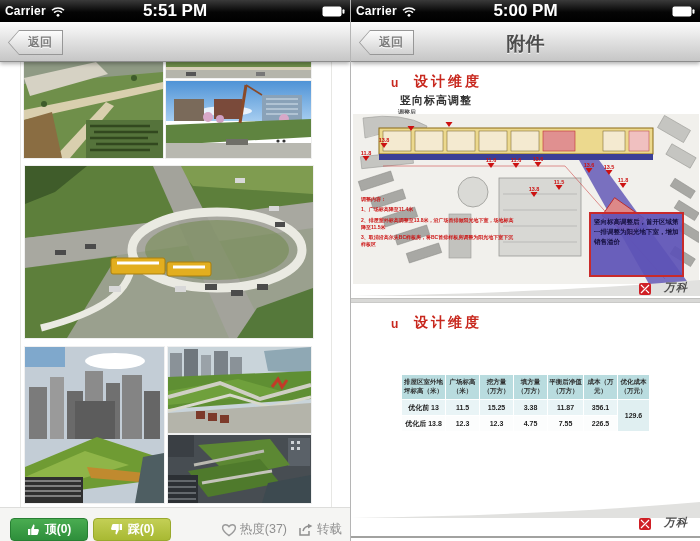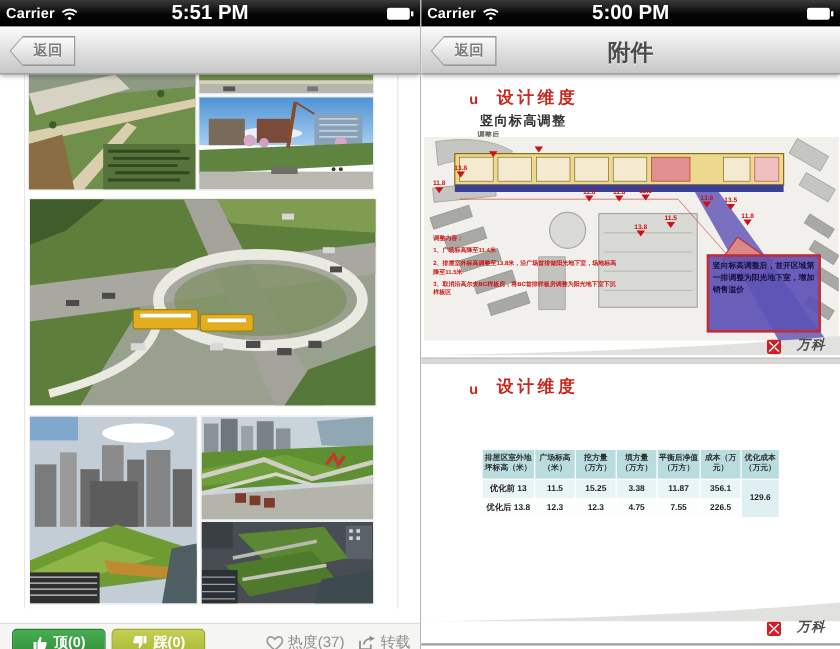--- a/index.html
+++ b/index.html
@@ -28,21 +28,21 @@
   clip-path:polygon(11px 0,100% 0,100% 100%,11px 100%,0 50%)}
 .bb-inner{position:absolute;inset:1px;background:linear-gradient(#fdfdfd,#d2d2d2);
   clip-path:polygon(10px 0,100% 0,100% 100%,10px 100%,0 50%);
   display:flex;align-items:center;justify-content:center;padding-left:9px;
   font-size:12px;font-weight:bold;color:#7d7d7d;text-shadow:0 1px 0 #fff}
 
 .content{position:absolute;top:62px;left:0;right:0;bottom:34px;background:#fff}
 .card-line{position:absolute;width:1px;background:#e7e7e4;top:0;bottom:0}
 svg.photo{position:absolute;box-shadow:0 0 0 1px rgba(0,0,0,.06)}
 
-.toolbar{position:absolute;left:0;right:0;bottom:0;height:22px;background:#f5f5f3;
+.toolbar{position:absolute;left:0;right:0;bottom:0;height:34px;background:#f5f5f3;
   border-top:1px solid #dddddb;z-index:20;display:flex;align-items:center;padding:10px 0 0 10px}
 .tb-btn{height:23px;width:78px;border-radius:4px;display:flex;align-items:center;
   justify-content:center;gap:5px;color:#fff;font-size:12px;font-weight:bold;cursor:pointer}
 .btn-up{background:linear-gradient(#4aac51,#2e8f3b);border:1px solid #287f33}
 .btn-down{background:linear-gradient(#c3cf55,#a8b933);border:1px solid #99a92c;margin-left:5px}
 .tb-stats{display:flex;align-items:center;gap:11px;margin-left:auto;margin-right:8px;
   color:#8f8f8f;font-size:12.5px}
 .tb-stat{display:flex;align-items:center;gap:3px;cursor:pointer}
 
 .r-content{position:absolute;top:62px;left:0;right:0;bottom:0;background:#fff}

